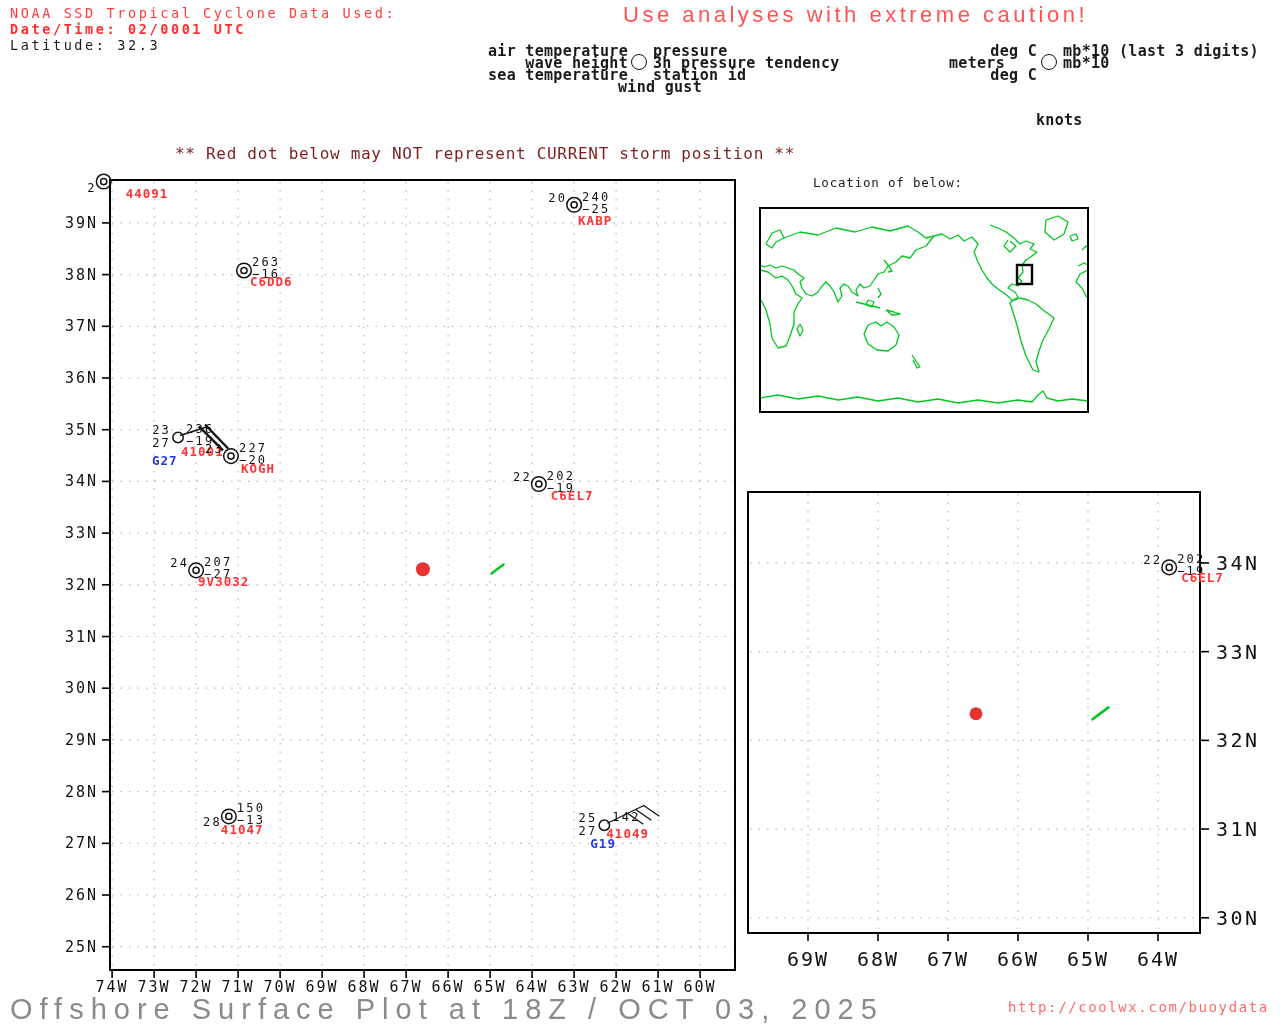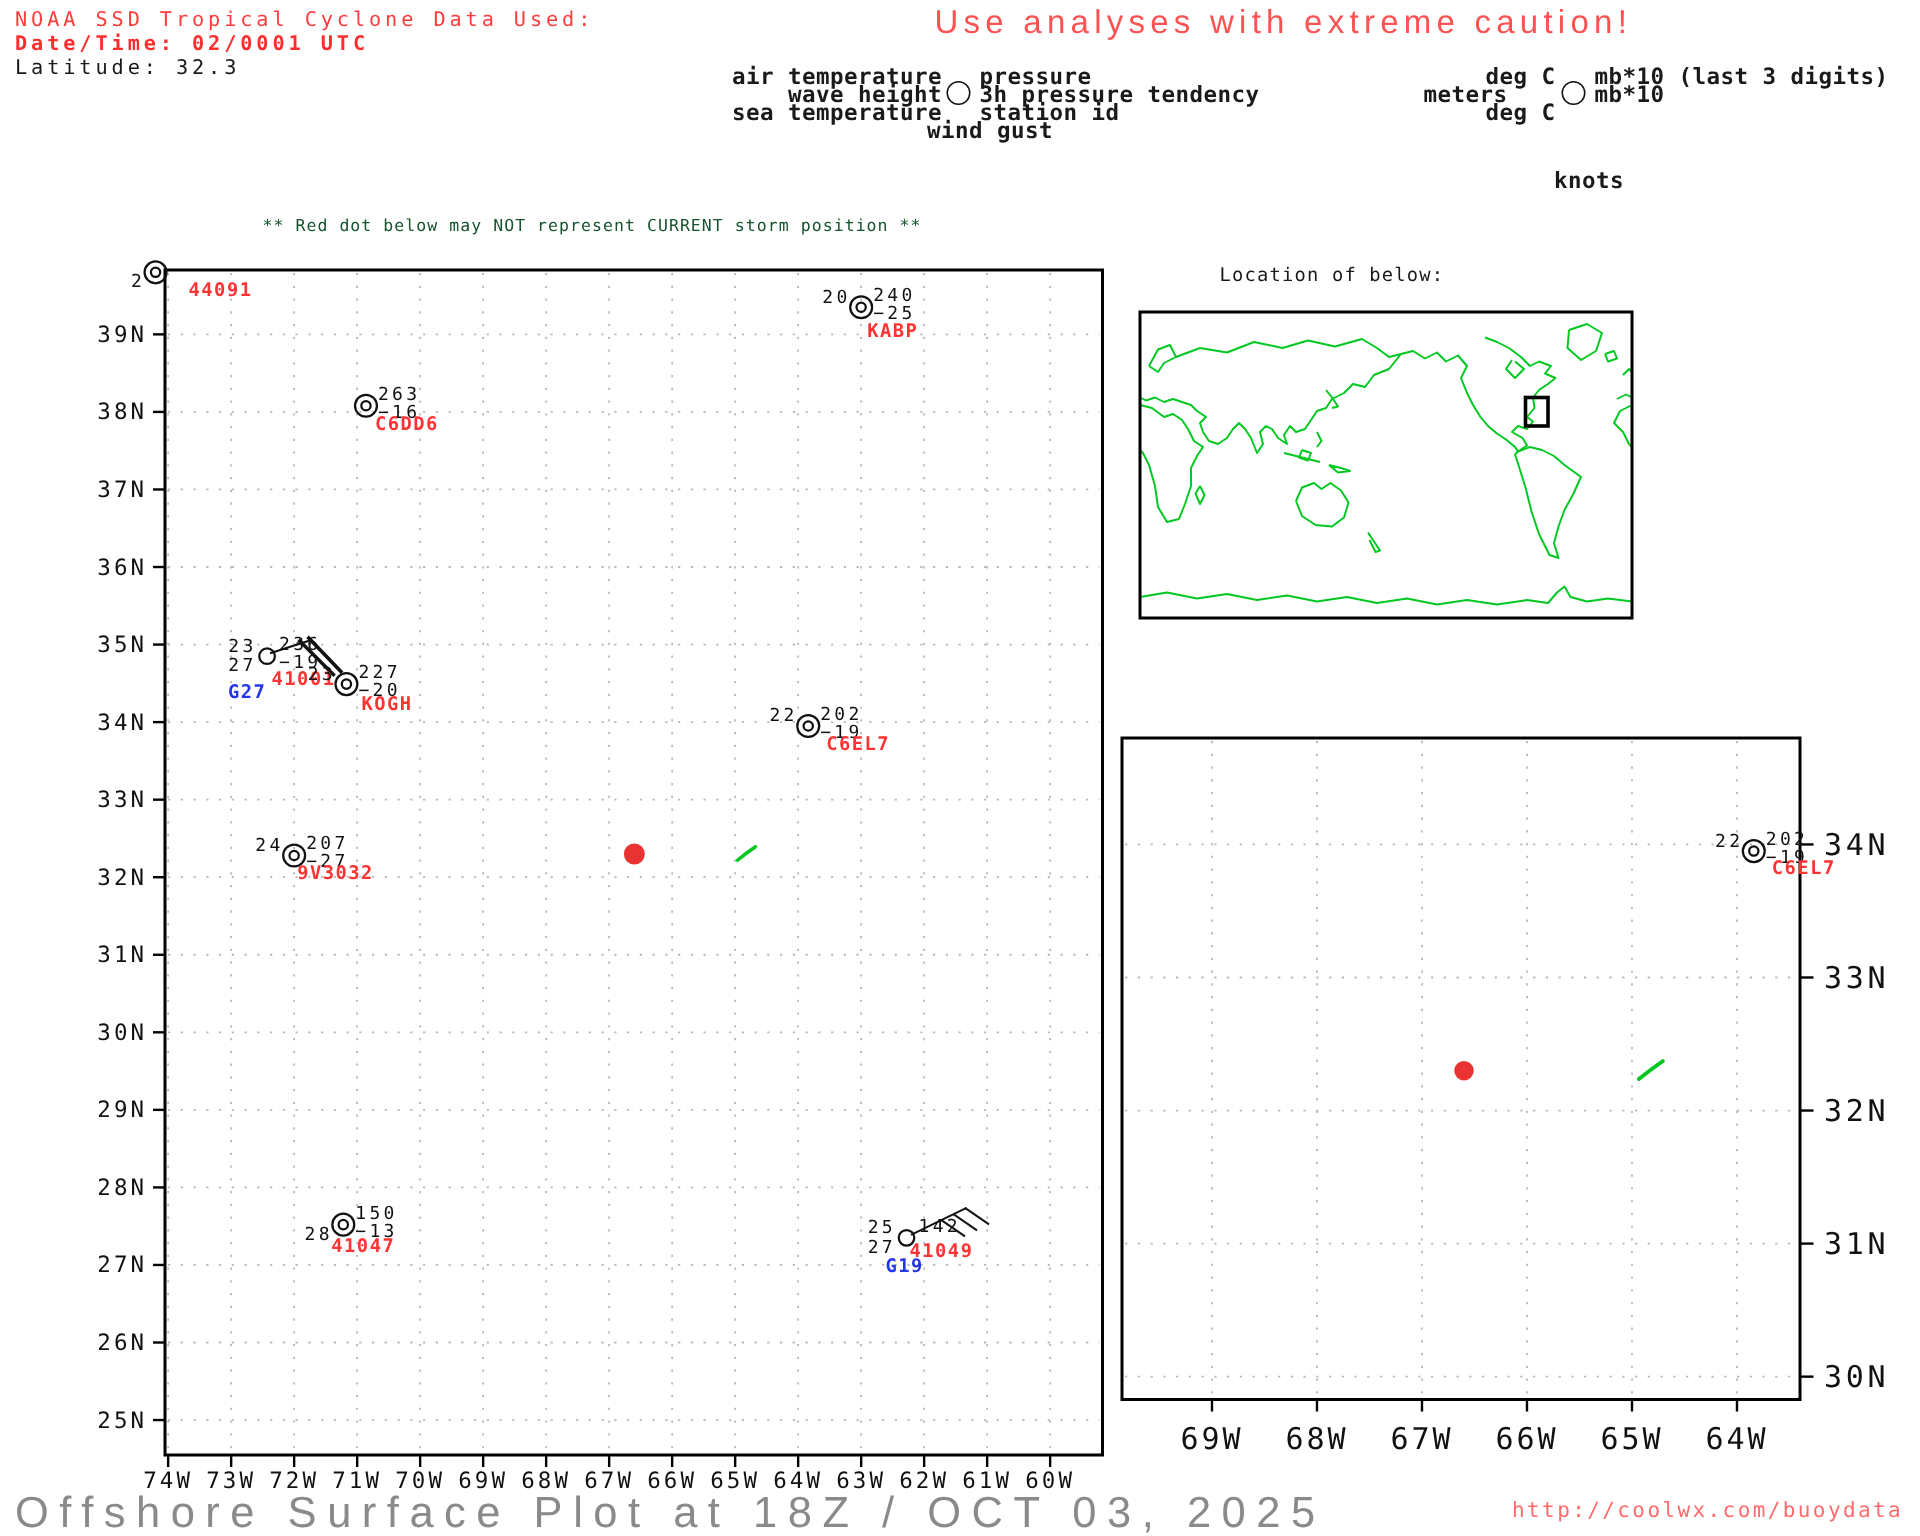--- a/index.html
+++ b/index.html
@@ -5,21 +5,21 @@
   html,body{margin:0;padding:0;background:#fff;}
   #page{position:relative;width:1280px;height:1024px;background:#fff;overflow:hidden;
         font-family:"DejaVu Sans Mono",monospace;}
   .abs{position:absolute;}
   .sans{font-family:"Liberation Sans",sans-serif;}
   .hdr-line{font-size:13.5px;letter-spacing:2.6px;color:#1a1a1a;white-space:pre;}
   .red{color:#ff3b3b;}
   .boldred{color:#ff2d2d;font-weight:bold;}
   .caution{font-size:22px;letter-spacing:3.5px;color:#ff5252;white-space:pre;}
   .legend{font-size:15px;letter-spacing:0.3px;color:#1a1a1a;white-space:pre;font-weight:bold;}
-  .warning{font-size:11px;letter-spacing:0.7px;color:#14532d;white-space:pre;}
+  .warning{font-size:16px;letter-spacing:0.7px;color:#7f1d1d;white-space:pre;}
   .inset-title{font-size:12.5px;letter-spacing:0.8px;color:#1a1a1a;}
   .big-title{font-size:29px;letter-spacing:7px;color:#8a8a8a;white-space:pre;}
   .url{font-size:14px;letter-spacing:1.6px;color:#ff6a6a;text-decoration:none;}
   .legend-circle{width:14px;height:14px;border:1.4px solid #111;border-radius:50%;}
   
   .grid{stroke:#b9b9b9;stroke-width:1.2;stroke-dasharray:1.5 7;fill:none;}
   .tick{stroke:#000;stroke-width:1.6;}
   .border{fill:none;stroke:#000;stroke-width:2;}
   .sc{fill:none;stroke:#111;stroke-width:1.5;}
   text{font-family:"DejaVu Sans Mono",monospace;fill:#111;}

